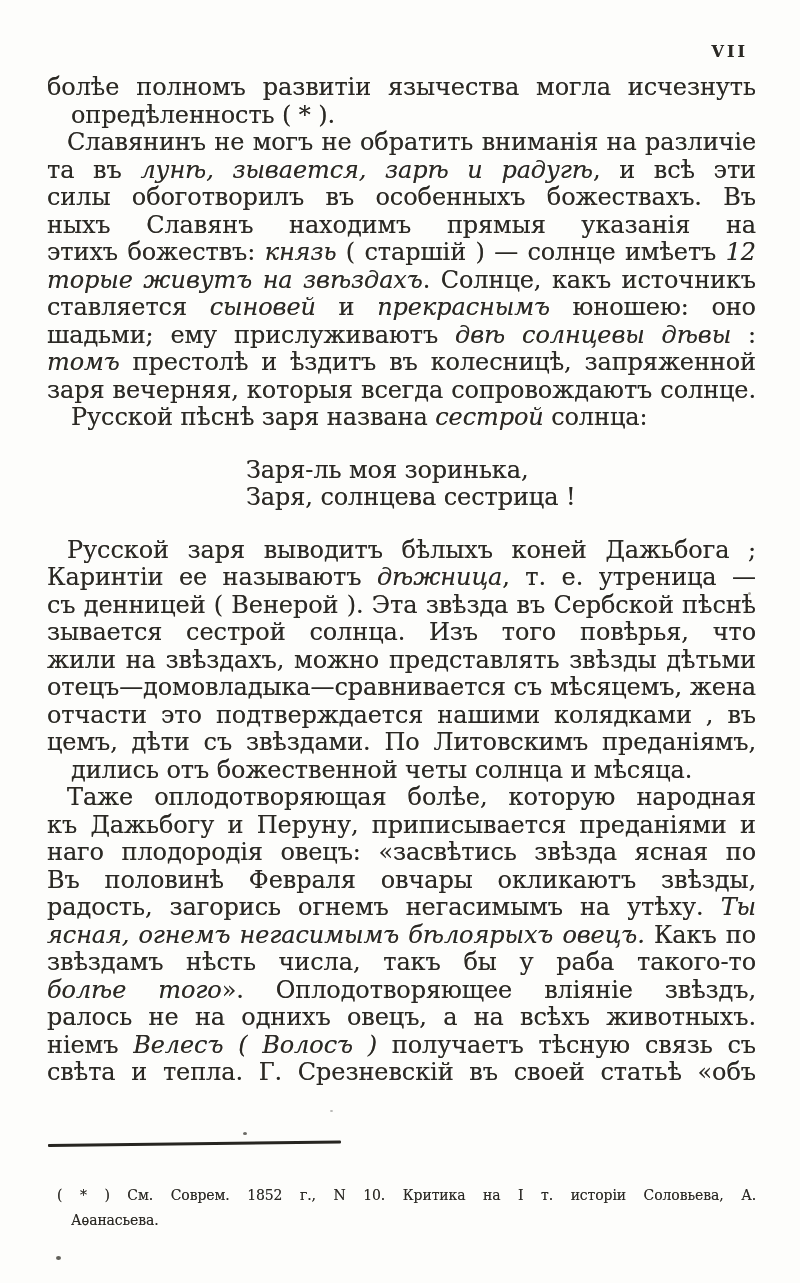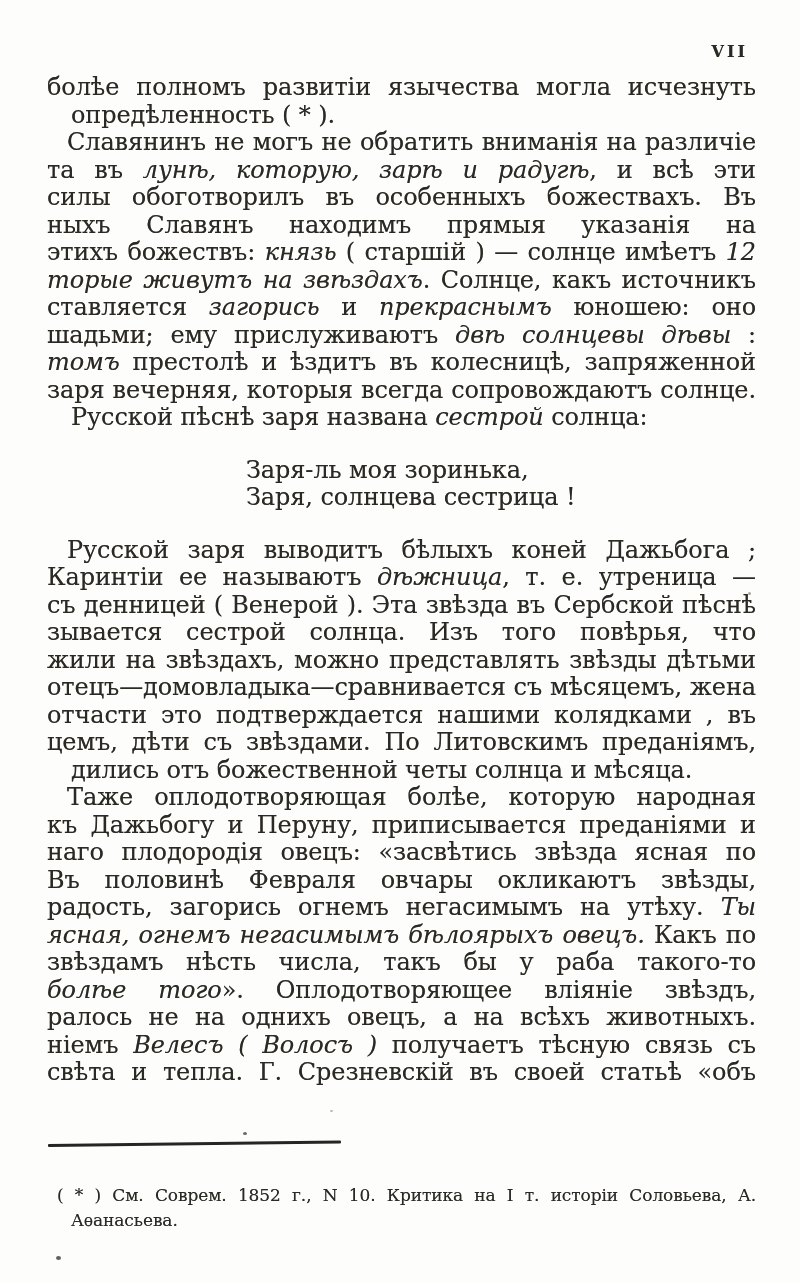--- a/index.html
+++ b/index.html
@@ -70,21 +70,21 @@
     transform: rotate(-0.7deg);
     transform-origin: left center;
   }
   .footnote {
     position: absolute;
     left: 47px;
     top: 1183px;
     width: 709px;
   }
   .footnote .line {
-    font-size: 17px;
+    font-size: 14px;
     line-height: 25px;
     height: 25px;
   }
   .footnote .line:first-child { text-indent: 10px; }
   .speck {
     position: absolute;
     background: #3a3831;
     border-radius: 50%;
   }
 </style>
@@ -93,26 +93,26 @@
 
 <div class="page">
   <div class="folio">VII</div>
   <div class="text-body">
       <div class="para">
         <div class="line"><span>болѣе полномъ развитіи язычества могла исчезнуть такая не-</span></div>
         <div class="line no-stretch"><span>опредѣленность ( * ).</span></div>
       </div>
       <div class="para indent">
         <div class="line"><span>Славянинъ не могъ не обратить вниманія на различіе проявленій свѣ-</span></div>
-        <div class="line"><span>та въ </span><span class="it">лунѣ, которую, зарѣ и радугѣ</span><span>, и всѣ эти проявленія свѣтлой</span></div>
+        <div class="line"><span>та въ </span><span class="it">лунѣ, зывается, зарѣ и радугѣ</span><span>, и всѣ эти проявленія свѣтлой</span></div>
         <div class="line"><span>силы обоготворилъ въ особенныхъ божествахъ. Въ преданіяхъ запад-</span></div>
         <div class="line"><span>ныхъ Славянъ находимъ прямыя указанія на родственныя связи</span></div>
         <div class="line"><span>этихъ божествъ: </span><span class="it">князь</span><span> ( старшій ) — солнце имѣетъ </span><span class="it">12 сыновей, ко-</span></div>
         <div class="line"><span class="it">торые живутъ на звѣздахъ</span><span>. Солнце, какъ источникъ жизни, пред-</span></div>
-        <div class="line"><span>ставляется </span><span class="it">загорись</span><span> и </span><span class="it">прекраснымъ</span><span> юношею: оно сидитъ на </span><span class="it">золо-</span></div>
+        <div class="line"><span>ставляется </span><span class="it">сыновей</span><span> и </span><span class="it">прекраснымъ</span><span> юношею: оно сидитъ на </span><span class="it">золо-</span></div>
         <div class="line"><span>шадьми; ему прислуживаютъ </span><span class="it">двѣ солнцевы дѣвы</span><span> : заря утренняя и</span></div>
         <div class="line"><span class="it">томъ</span><span> престолѣ и ѣздитъ въ колесницѣ, запряженной </span><span class="it">бѣлыми ло-</span></div>
         <div class="line"><span>заря вечерняя, которыя всегда сопровождаютъ солнце. Въ одной</span></div>
         <div class="line no-stretch"><span>Русской пѣснѣ заря названа </span><span class="it">сестрой</span><span> солнца:</span></div>
       </div>
       <div class="verse">
         <div class="line no-stretch"><span>Заря-ль моя зоринька,</span></div>
         <div class="line no-stretch"><span>Заря, солнцева сестрица !</span></div>
       </div>
       <div class="para indent">

